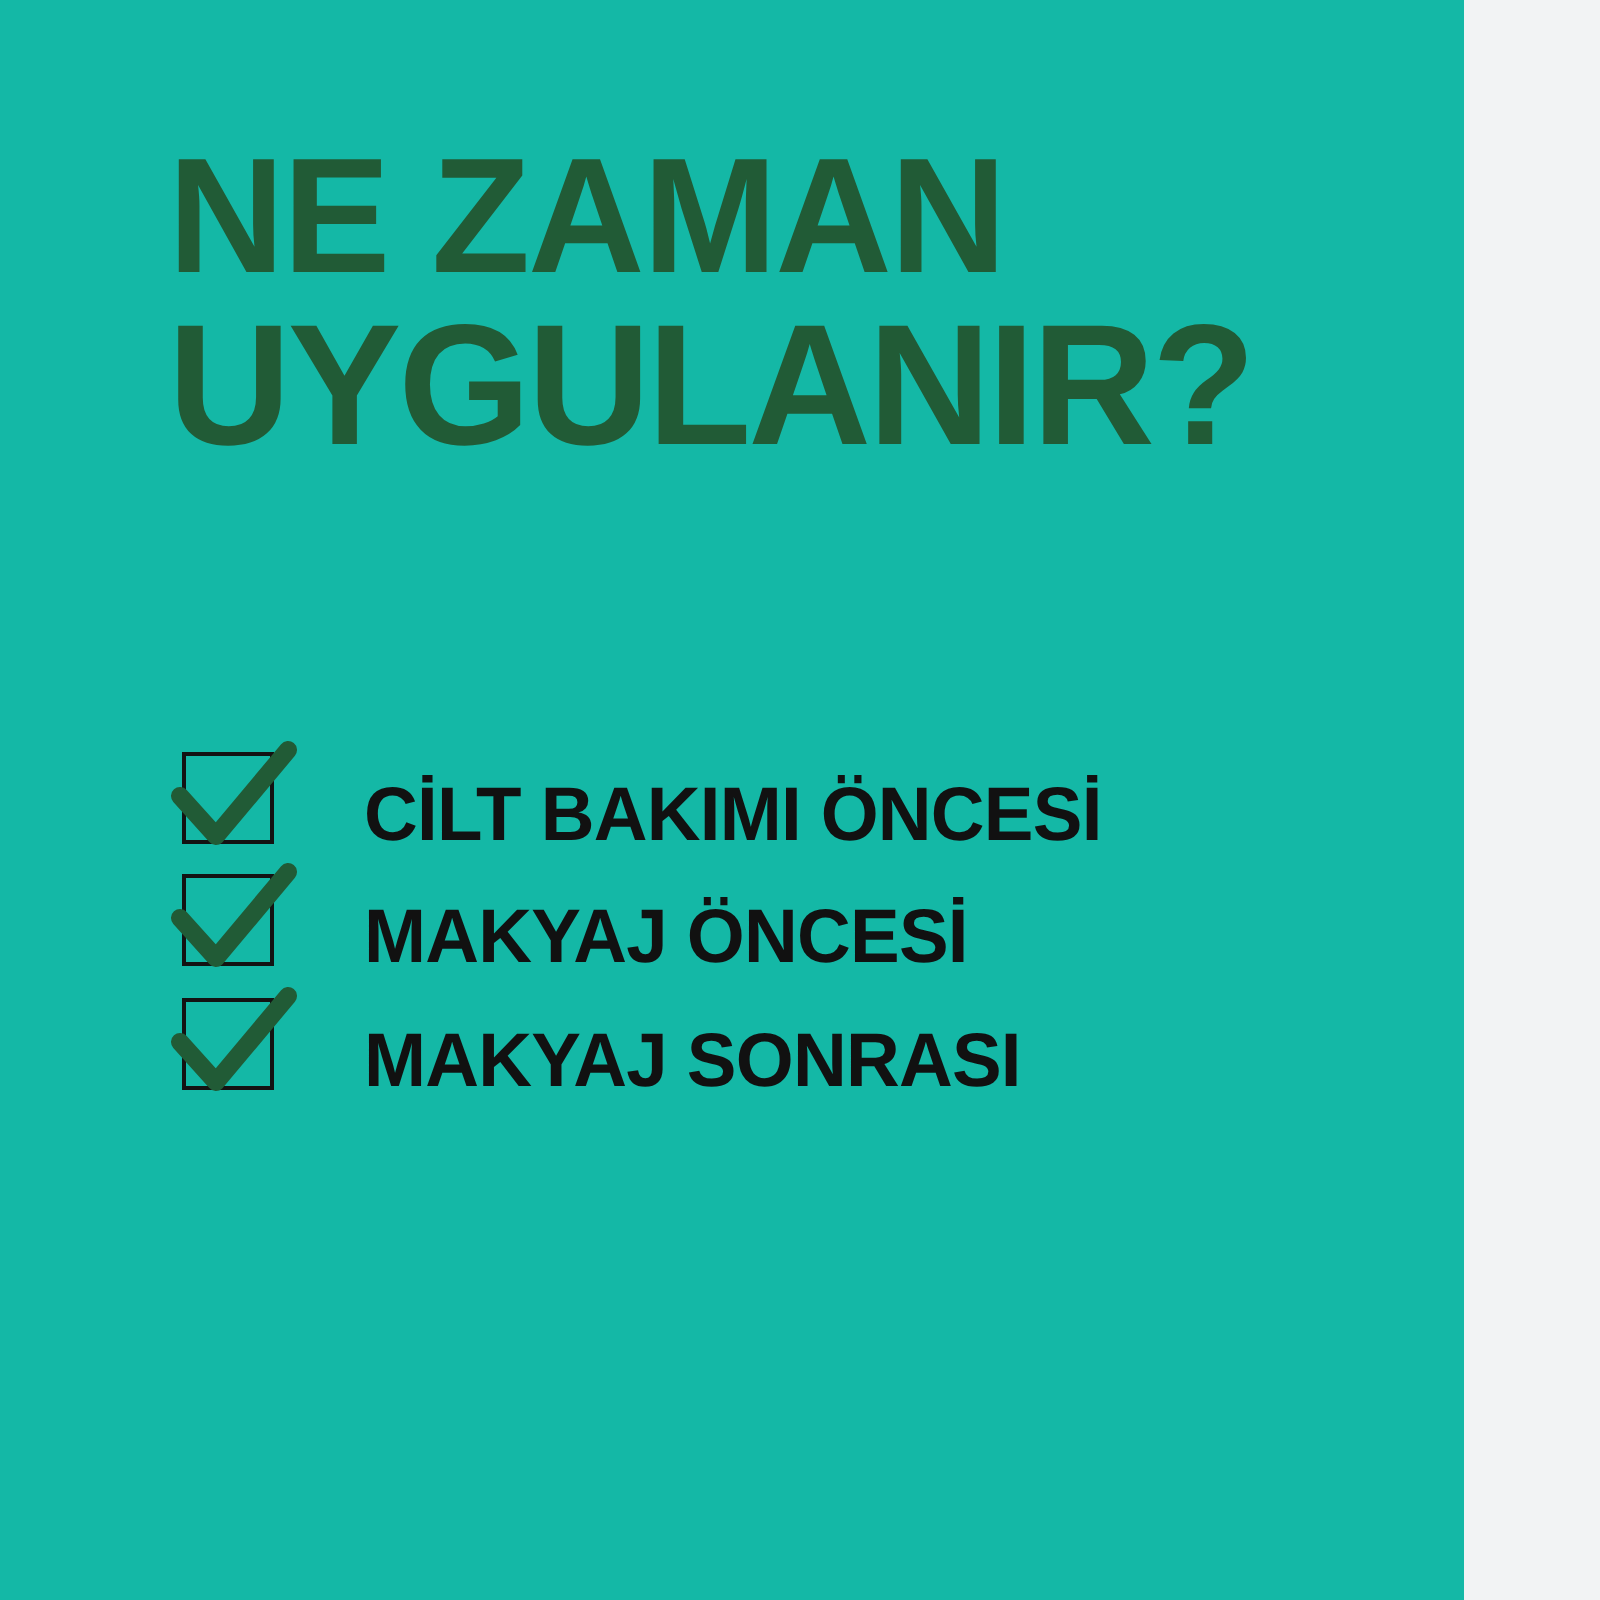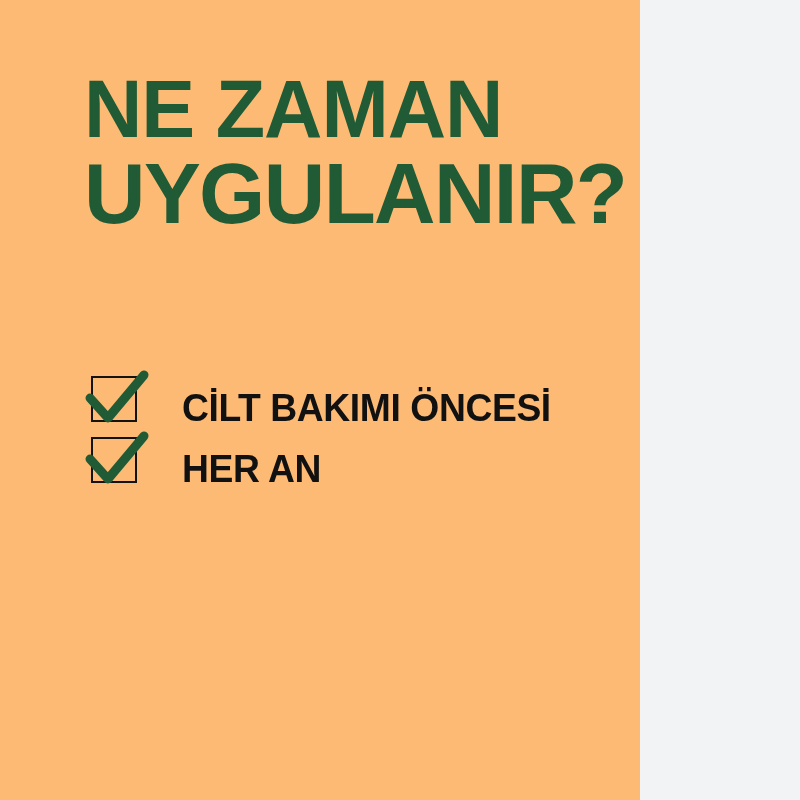--- a/index.html
+++ b/index.html
@@ -10,23 +10,23 @@
   body {
     width: 800px;
     height: 800px;
     background: #f2f3f4;
     font-family: "Liberation Sans", "DejaVu Sans", sans-serif;
     overflow: hidden;
   }
 
   .poster {
     position: relative;
-    width: 640px;
+    width: 732px;
     height: 800px;
-    background: #fdba74;
+    background: #14b8a6;
     box-sizing: border-box;
   }
 
   
   .headline {
     position: absolute;
     left: 84px;
     top: 70px;
     width: 660px;
   }
@@ -130,27 +130,36 @@
       <span class="checkbox">
         <span class="checkbox-box"></span>
         <svg class="checkbox-tick" viewBox="0 0 58 56" aria-hidden="true">
           <path d="M2 27 L20 47 L56 4" fill="none" stroke="#215B36" stroke-width="9" stroke-linecap="round" stroke-linejoin="round"></path>
         </svg>
       </span>
       <span class="check-label">CİLT BAKIMI ÖNCESİ</span>
     </li>
 
 
-
+    <li class="check-row">
+      <span class="checkbox">
+        <span class="checkbox-box"></span>
+        <svg class="checkbox-tick" viewBox="0 0 58 56" aria-hidden="true">
+          <path d="M2 27 L20 47 L56 4" fill="none" stroke="#215B36" stroke-width="9" stroke-linecap="round" stroke-linejoin="round"></path>
+        </svg>
+      </span>
+      <span class="check-label">MAKYAJ ÖNCESİ</span>
+    </li>
 
     <li class="check-row">
       <span class="checkbox">
         <span class="checkbox-box"></span>
         <svg class="checkbox-tick" viewBox="0 0 58 56" aria-hidden="true">
           <path d="M2 27 L20 47 L56 4" fill="none" stroke="#215B36" stroke-width="9" stroke-linecap="round" stroke-linejoin="round"></path>
         </svg>
       </span>
-      <span class="check-label">HER AN</span>
+      <span class="check-label">MAKYAJ SONRASI</span>
     </li>
+
 
   </ul>
 
 </div>
 
 </body></html>

